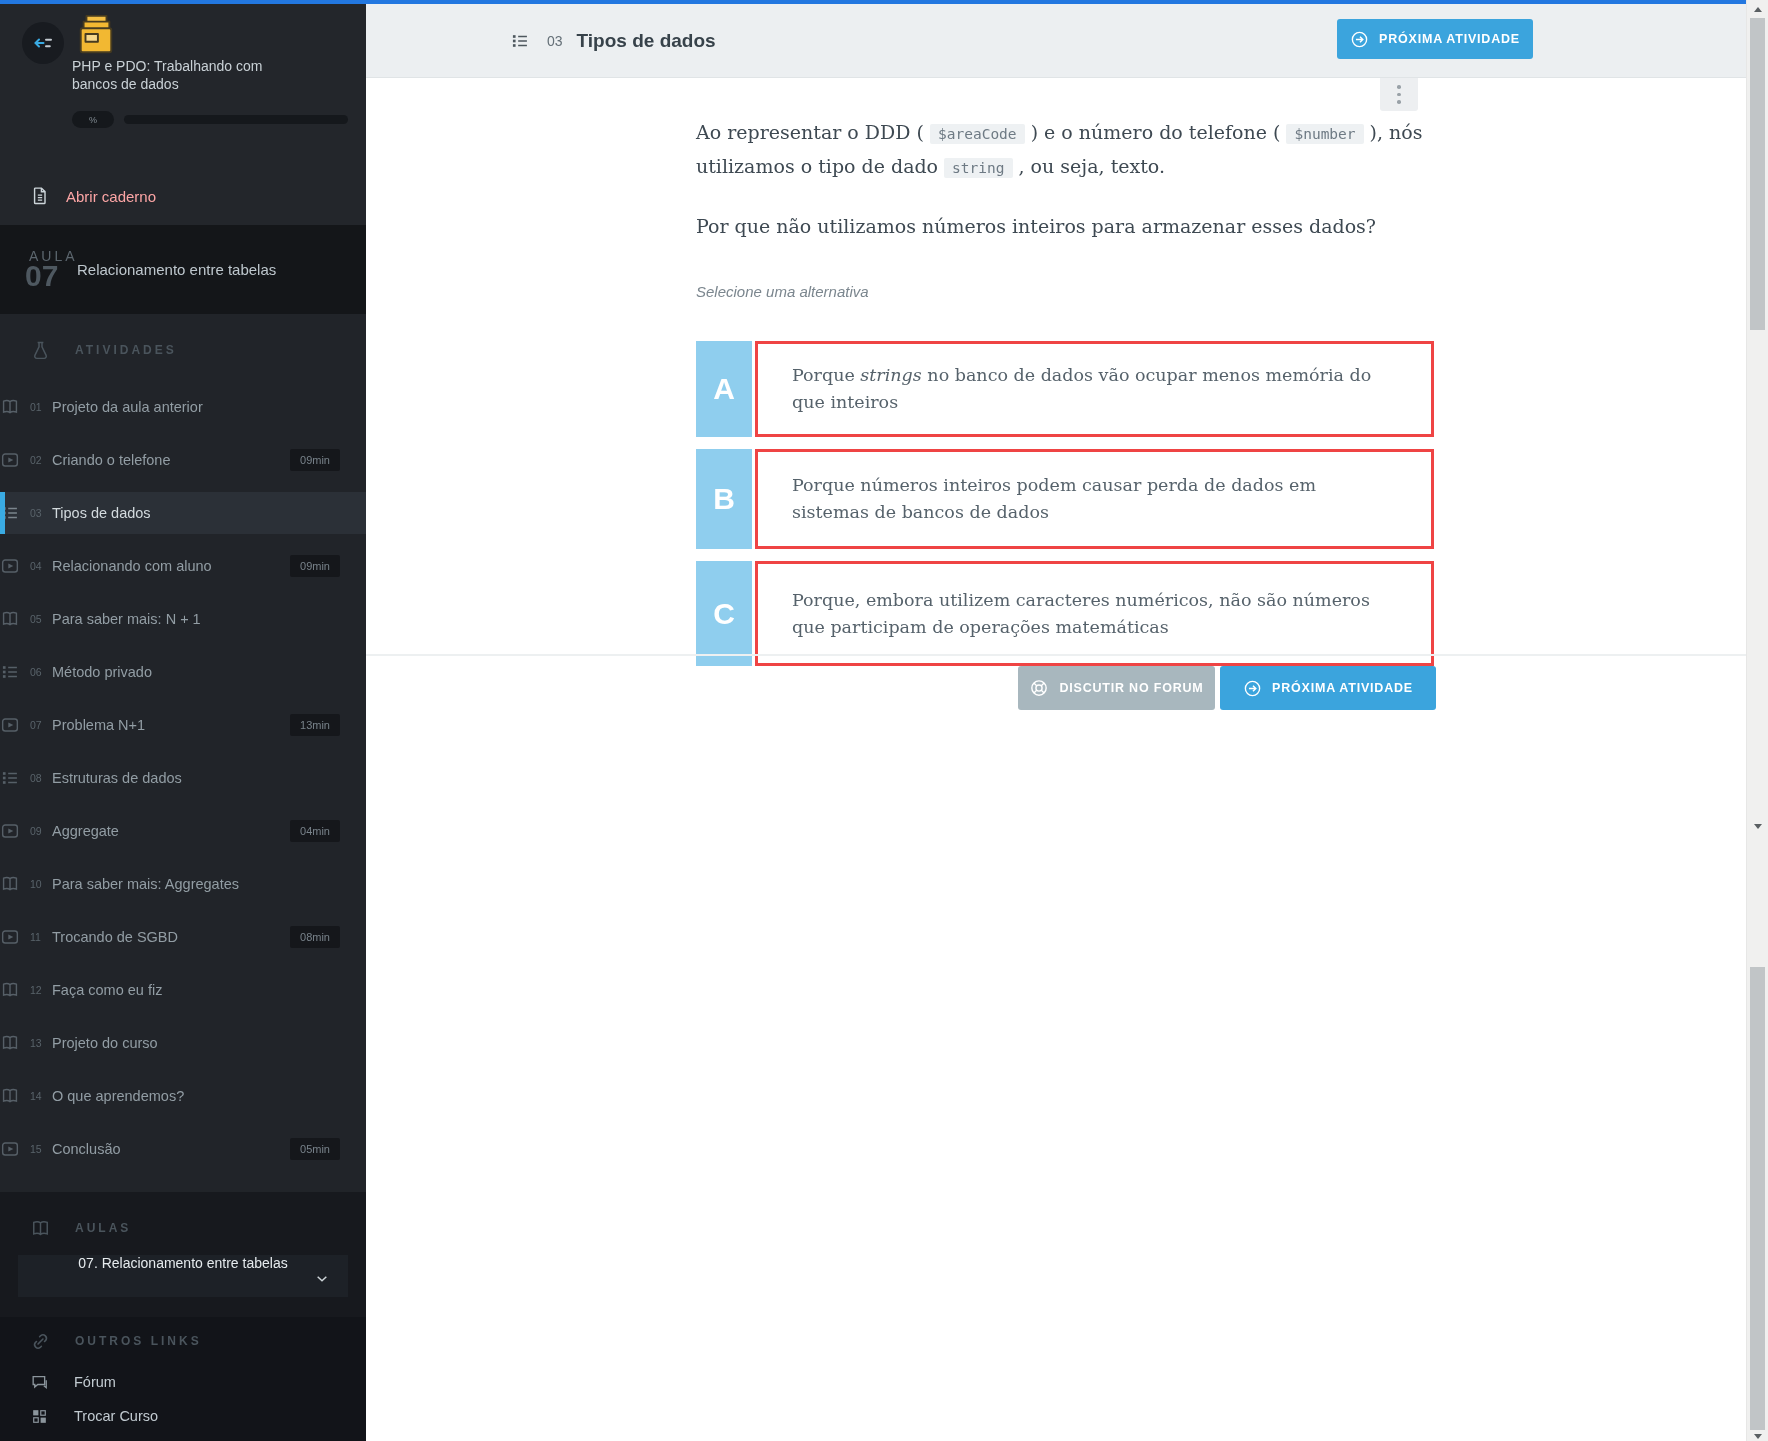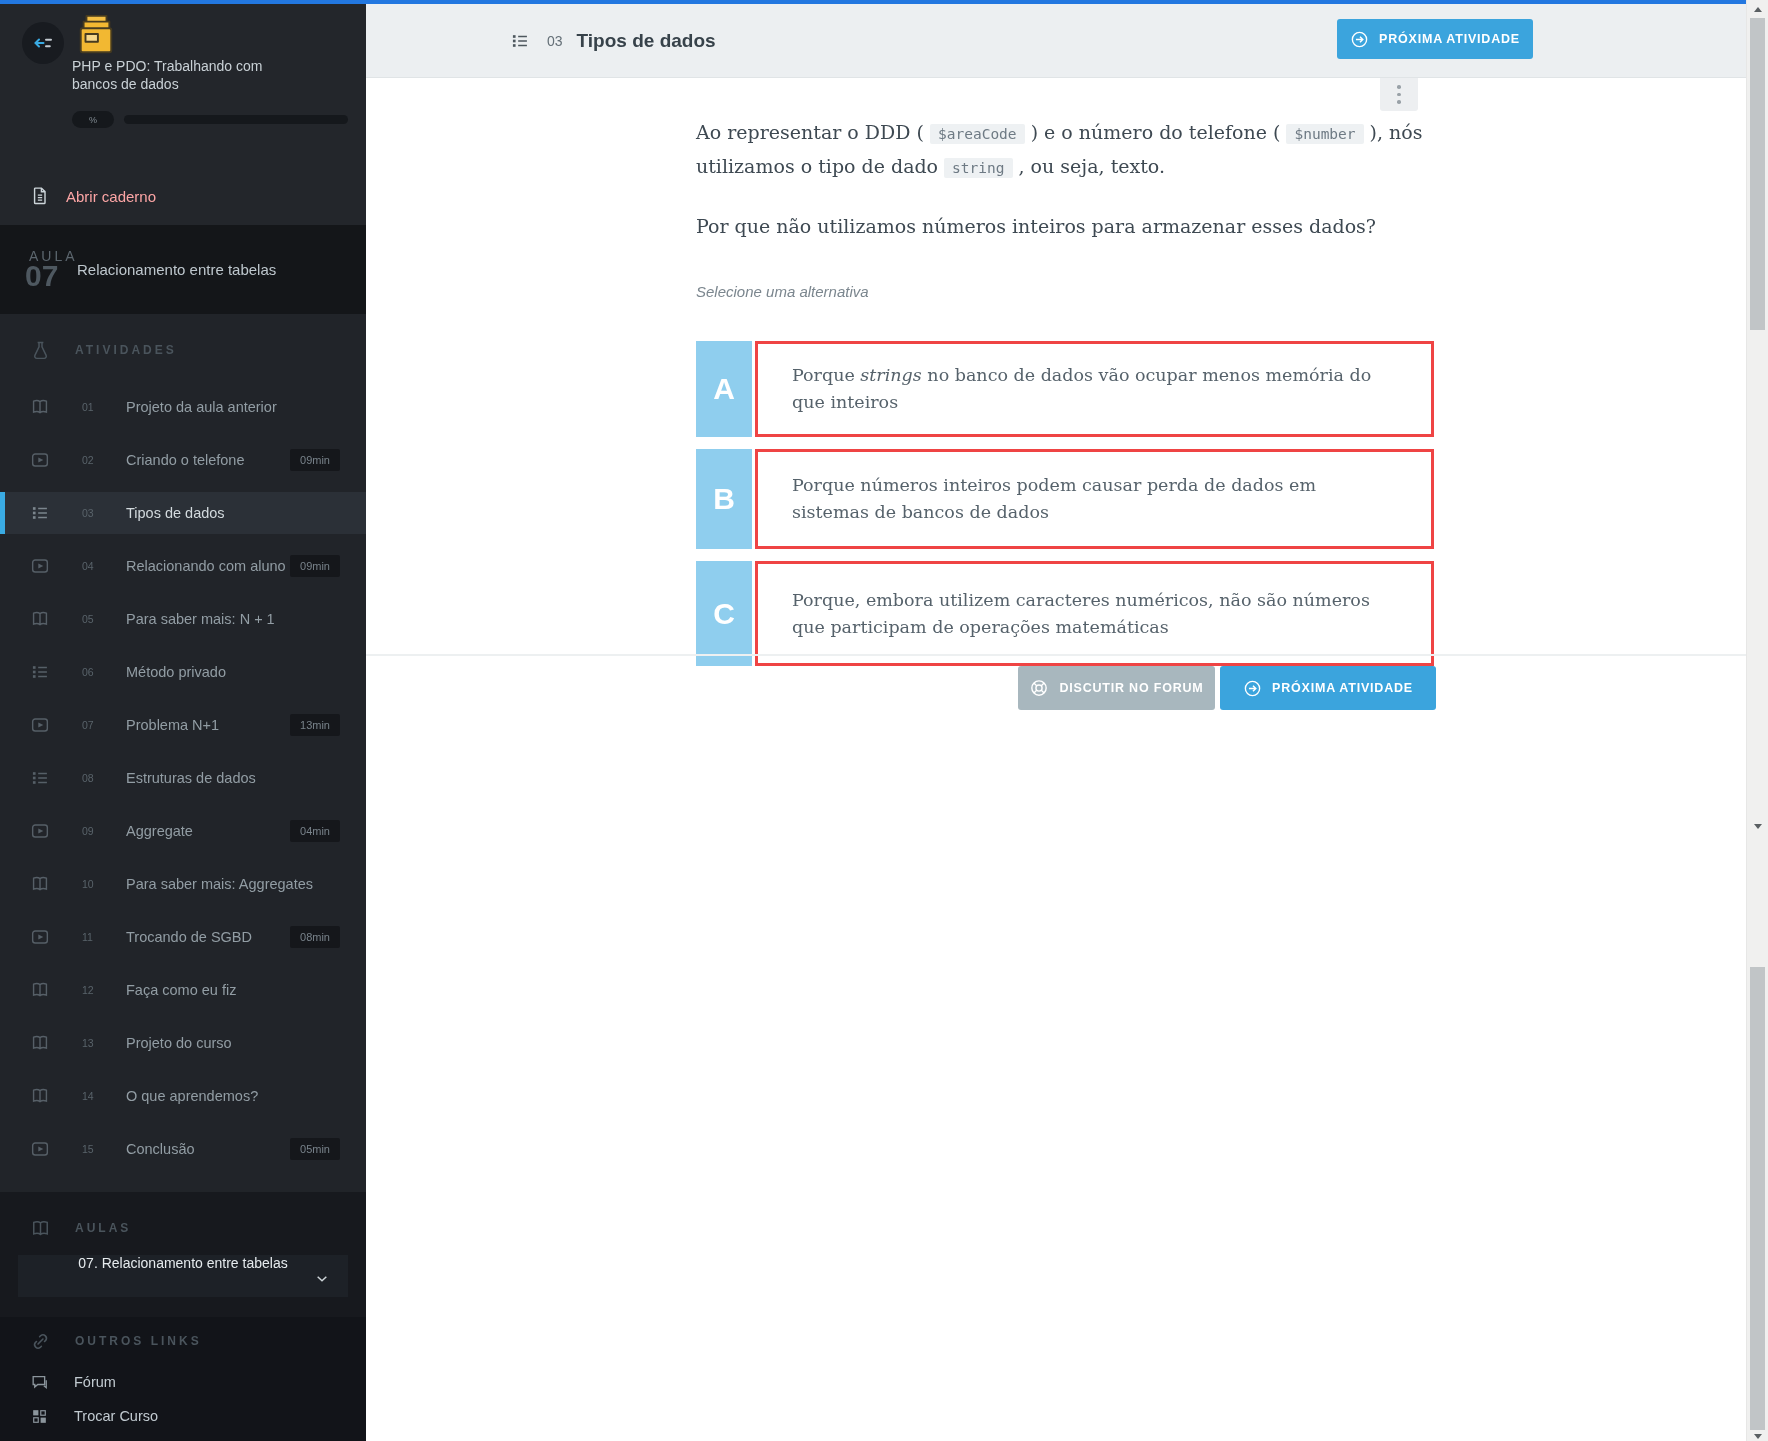--- a/index.html
+++ b/index.html
@@ -30,21 +30,21 @@
   .aula-num { position:absolute; left:25px; top:34px; font-size:30px; font-weight:bold; color:#4e5860; }
   .aula-title { position:absolute; left:77px; top:0; height:100%; display:flex; align-items:center; font-size:15px; color:#bec7cd; }
 
   .activities-sec { position:absolute; left:0; top:314px; width:100%; height:878px; background:#212429; }
   .sec-header { display:flex; align-items:center; height:44px; padding-left:30px; color:#4a545c; }
   .sec-header .sh-icon { width:21px; height:21px; flex:none; }
   .sec-header .sh-label { margin-left:24px; font-size:12px; font-weight:bold; letter-spacing:3px; }
   .activities-sec .sec-header { margin-top:14px; }
 
   .act-list { margin-top:14px; }
-  .act-item { position:relative; height:42px; margin-bottom:11px; display:flex; align-items:center; padding-left:30px; cursor:pointer;gap:22px; }
+  .act-item { position:relative; height:42px; margin-bottom:11px; display:flex; align-items:center; cursor:pointer; }
   .act-item.active { background:#2b3037; }
   .act-item.active::before { content:''; position:absolute; left:0; top:0; bottom:0; width:5px; background:#3aabe3; }
   .act-icon { width:20px; height:20px; color:#565f67; flex:none; }
   .act-item.active .act-icon { color:#7b858d; }
   .act-num { width:22px; margin-left:10px; font-size:10.5px; color:#59636a; flex:none; }
   .act-label { font-size:14.5px; color:#929da4; white-space:nowrap; }
   .act-item.active .act-label { color:#d3dade; }
   .act-badge { position:absolute; right:26px; top:50%; transform:translateY(-50%);
       background:#15171b; color:#78828a; font-size:11px; padding:5px 10px; border-radius:2px; }
 

